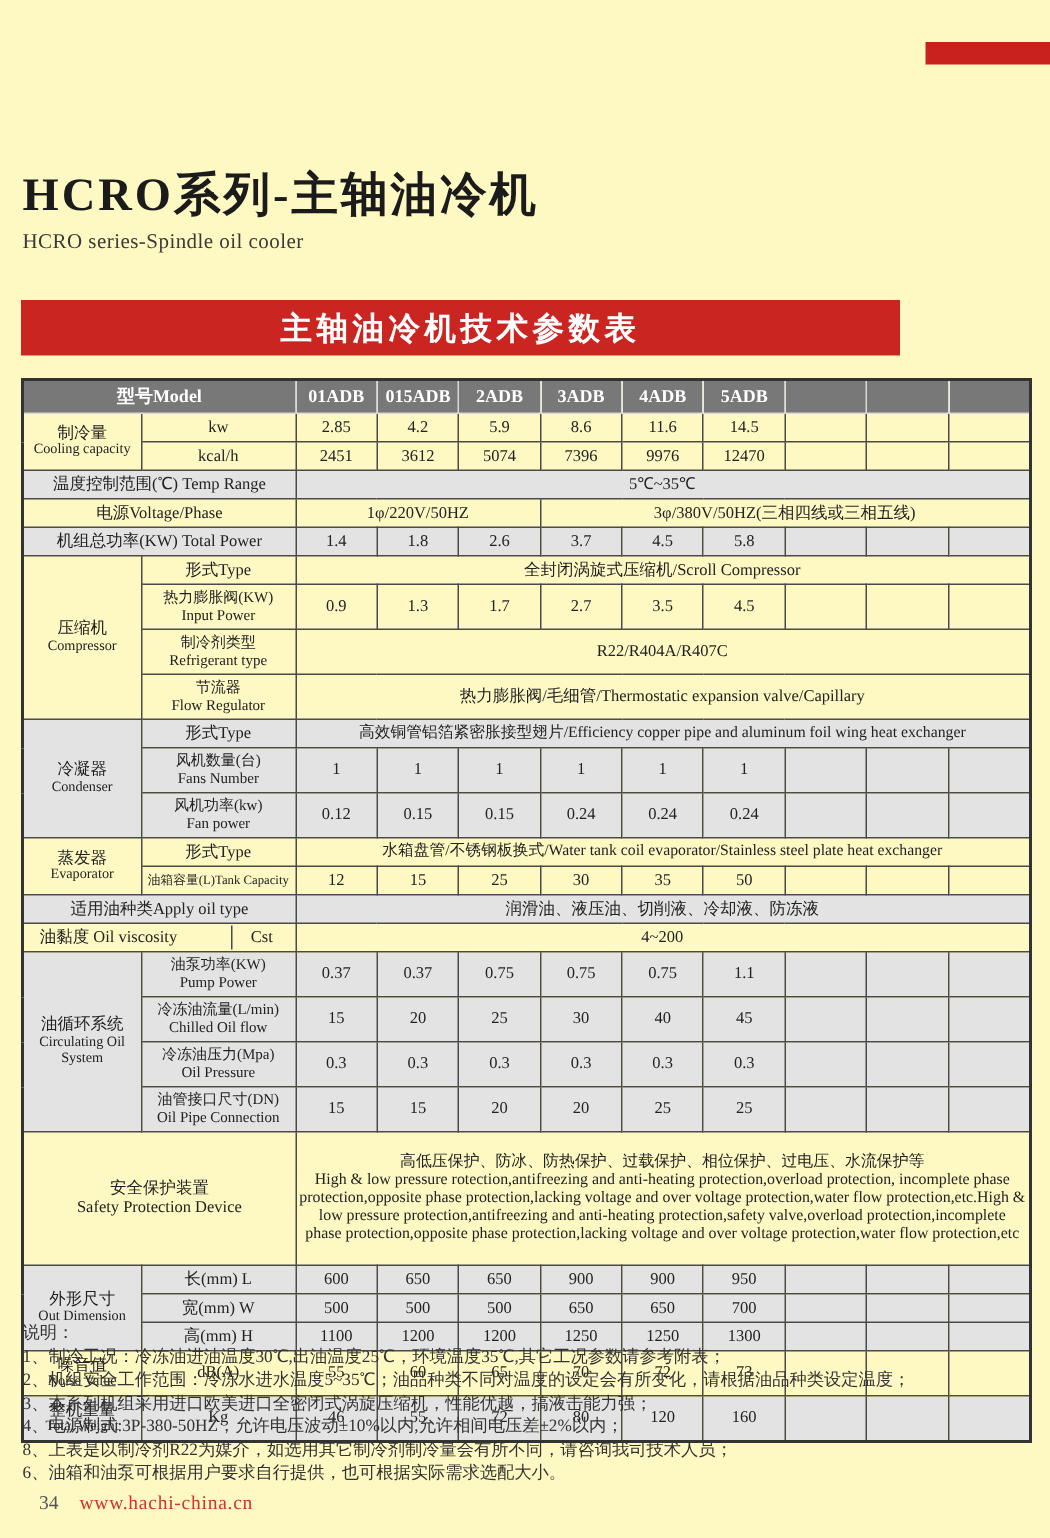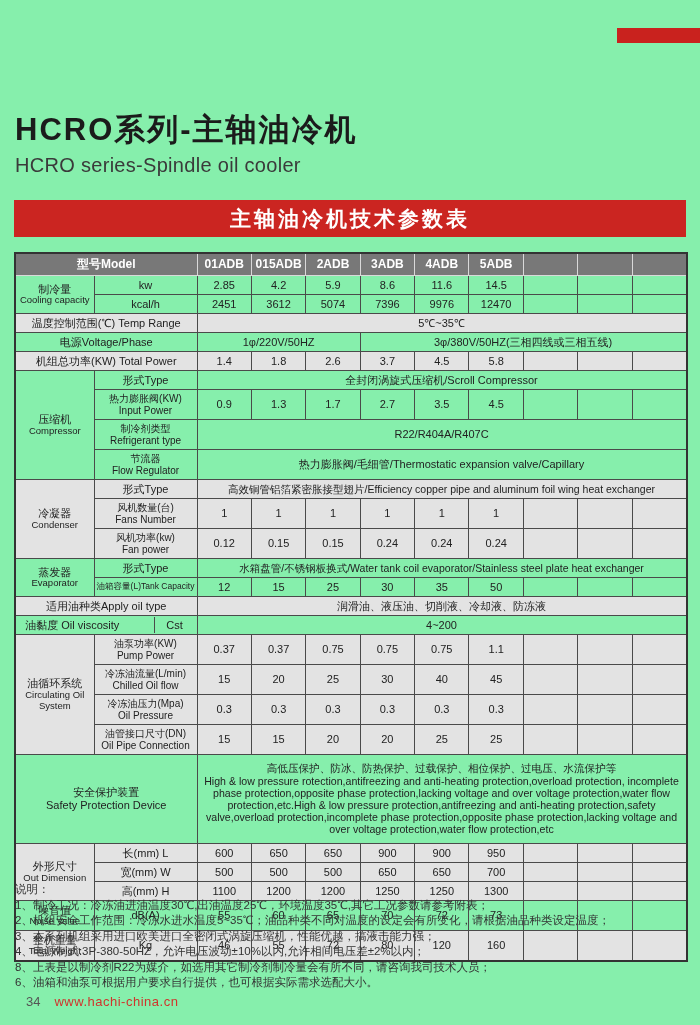--- a/index.html
+++ b/index.html
@@ -1,22 +1,22 @@
 <!DOCTYPE html>
 <html><head>
 <meta charset="utf-8">
 <style>
   html,body{margin:0;padding:0;background:#ffffff;}
-  .page{position:relative;width:700px;height:1025px;background:#86efac;overflow:hidden;
-        font-family:Liberation Sans, sans-serif;color:#222;}
+  .page{position:relative;width:700px;height:1025px;background:#fef9c3;overflow:hidden;
+        font-family:Liberation Serif, serif;color:#222;}
   .accent-bar{position:absolute;top:28px;right:0;width:83px;height:15px;background:#c9221e;}
   .titleblock{position:absolute;left:15px;top:110px;}
   .title{font-size:31px;font-weight:600;color:#1b1b1b;letter-spacing:2px;line-height:40px;}
-  .subtitle{font-size:20px;color:#3a3a3a;margin-top:4px;letter-spacing:0.3px;}
-  .banner{position:absolute;left:14px;top:200px;width:672px;height:37px;background:#cb2521;
+  .subtitle{font-size:14px;color:#3a3a3a;margin-top:4px;letter-spacing:0.3px;}
+  .banner{position:absolute;left:14px;top:200px;width:586px;height:37px;background:#cb2521;
           color:#fff;font-size:21px;font-weight:bold;letter-spacing:3px;
           display:flex;align-items:center;justify-content:center;}
   table.spec{position:absolute;left:14px;top:252px;width:672px;table-layout:fixed;
              border-collapse:collapse;font-size:11px;color:#222;border:2px solid #333;}
   table.spec td{border:1px solid #4a4a4a;text-align:center;vertical-align:middle;
                 padding:1px 2px;overflow:hidden;line-height:1.15;}
   tr.rhead td{background:#787878;color:#fff;font-weight:bold;font-size:12px;
               border:1px solid #d9d9d9;height:19px;}
   tr.shade td{background:#e3e3e3;}
   tr.r1 > td{height:16px;}

